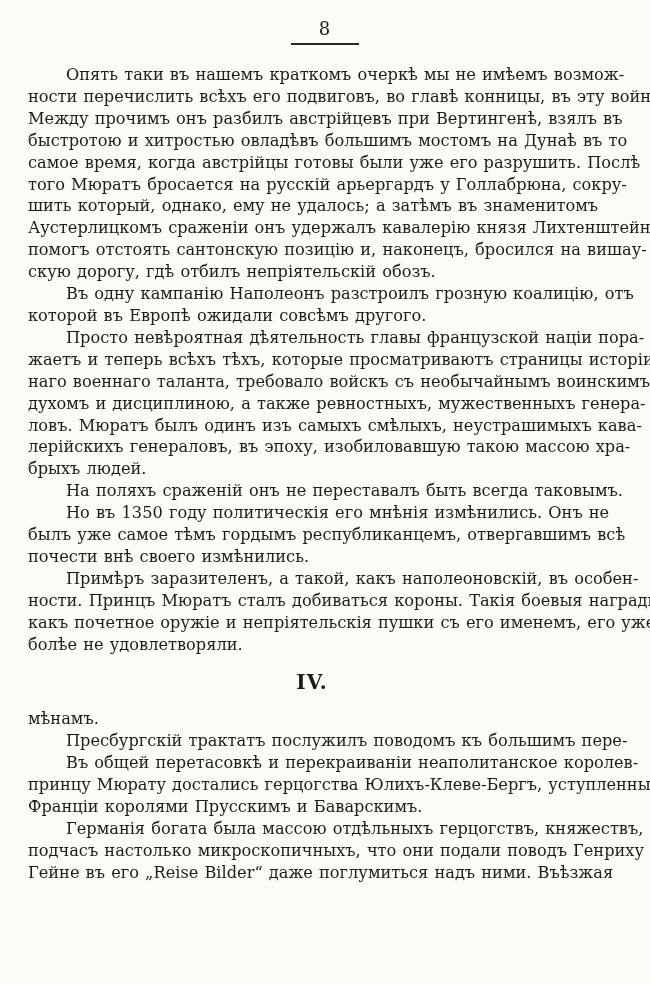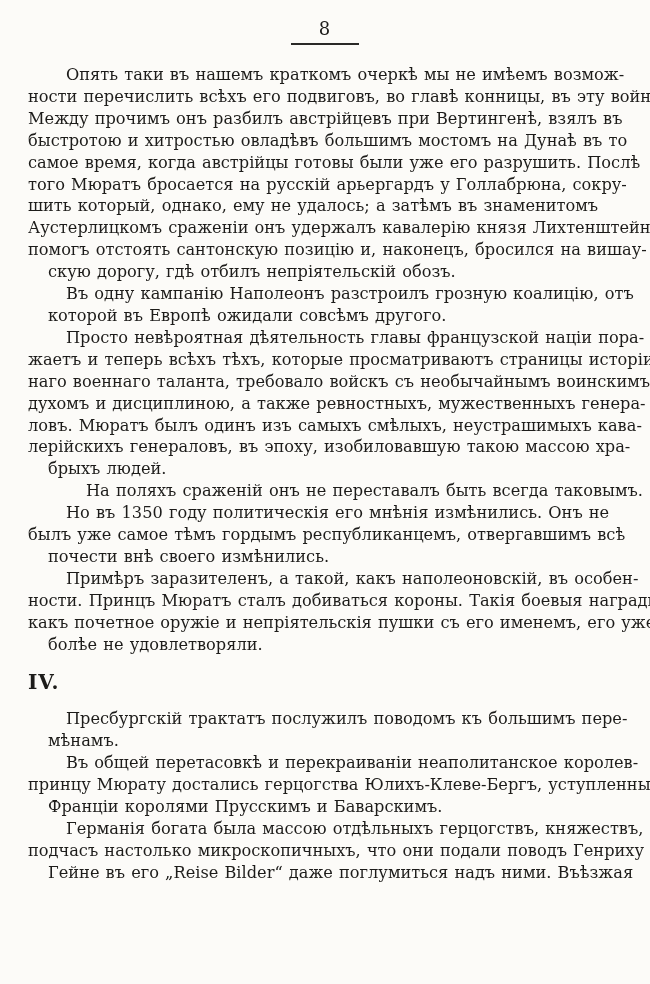--- a/index.html
+++ b/index.html
@@ -52,23 +52,23 @@
     white-space: nowrap;
     text-align: justify;
     text-align-last: justify;
     word-spacing: 1px;
   }
   .line.first {
     text-indent: 38px;
   }
   .line.last {
     text-align-last: left;
-    margin-left: 20px;
   }
   .section-heading {
+    text-align: center;
     font-size: 20px;
     font-weight: bold;
     letter-spacing: 1px;
     margin: 15px 0 14px 0;
     line-height: 24px;
   }
 </style>
 </head>
 <body>
 
@@ -112,22 +112,22 @@
         <div class="line last">почести внѣ своего измѣнились.</div>
       </div>
       <div class="paragraph">
         <div class="line first">Примѣръ заразителенъ, а такой, какъ наполеоновскій, въ особен-</div>
         <div class="line">ности. Принцъ Мюратъ сталъ добиваться короны. Такія боевыя награды,</div>
         <div class="line">какъ почетное оружіе и непріятельскія пушки съ его именемъ, его уже</div>
         <div class="line last">болѣе не удовлетворяли.</div>
       </div>
       <div class="section-heading">IV.</div>
       <div class="paragraph">
+        <div class="line last">мѣнамъ.</div>
         <div class="line first">Пресбургскій трактатъ послужилъ поводомъ къ большимъ пере-</div>
-        <div class="line last">мѣнамъ.</div>
       </div>
       <div class="paragraph">
         <div class="line first">Въ общей перетасовкѣ и перекраиваніи неаполитанское королев-</div>
         <div class="line">принцу Мюрату достались герцогства Юлихъ-Клеве-Бергъ, уступленныя</div>
         <div class="line last">Франціи королями Прусскимъ и Баварскимъ.</div>
       </div>
       <div class="paragraph">
         <div class="line first">Германія богата была массою отдѣльныхъ герцогствъ, княжествъ,</div>
         <div class="line">подчасъ настолько микроскопичныхъ, что они подали поводъ Генриху</div>
         <div class="line last">Гейне въ его „Reise Bilder“ даже поглумиться надъ ними. Въѣзжая</div>

